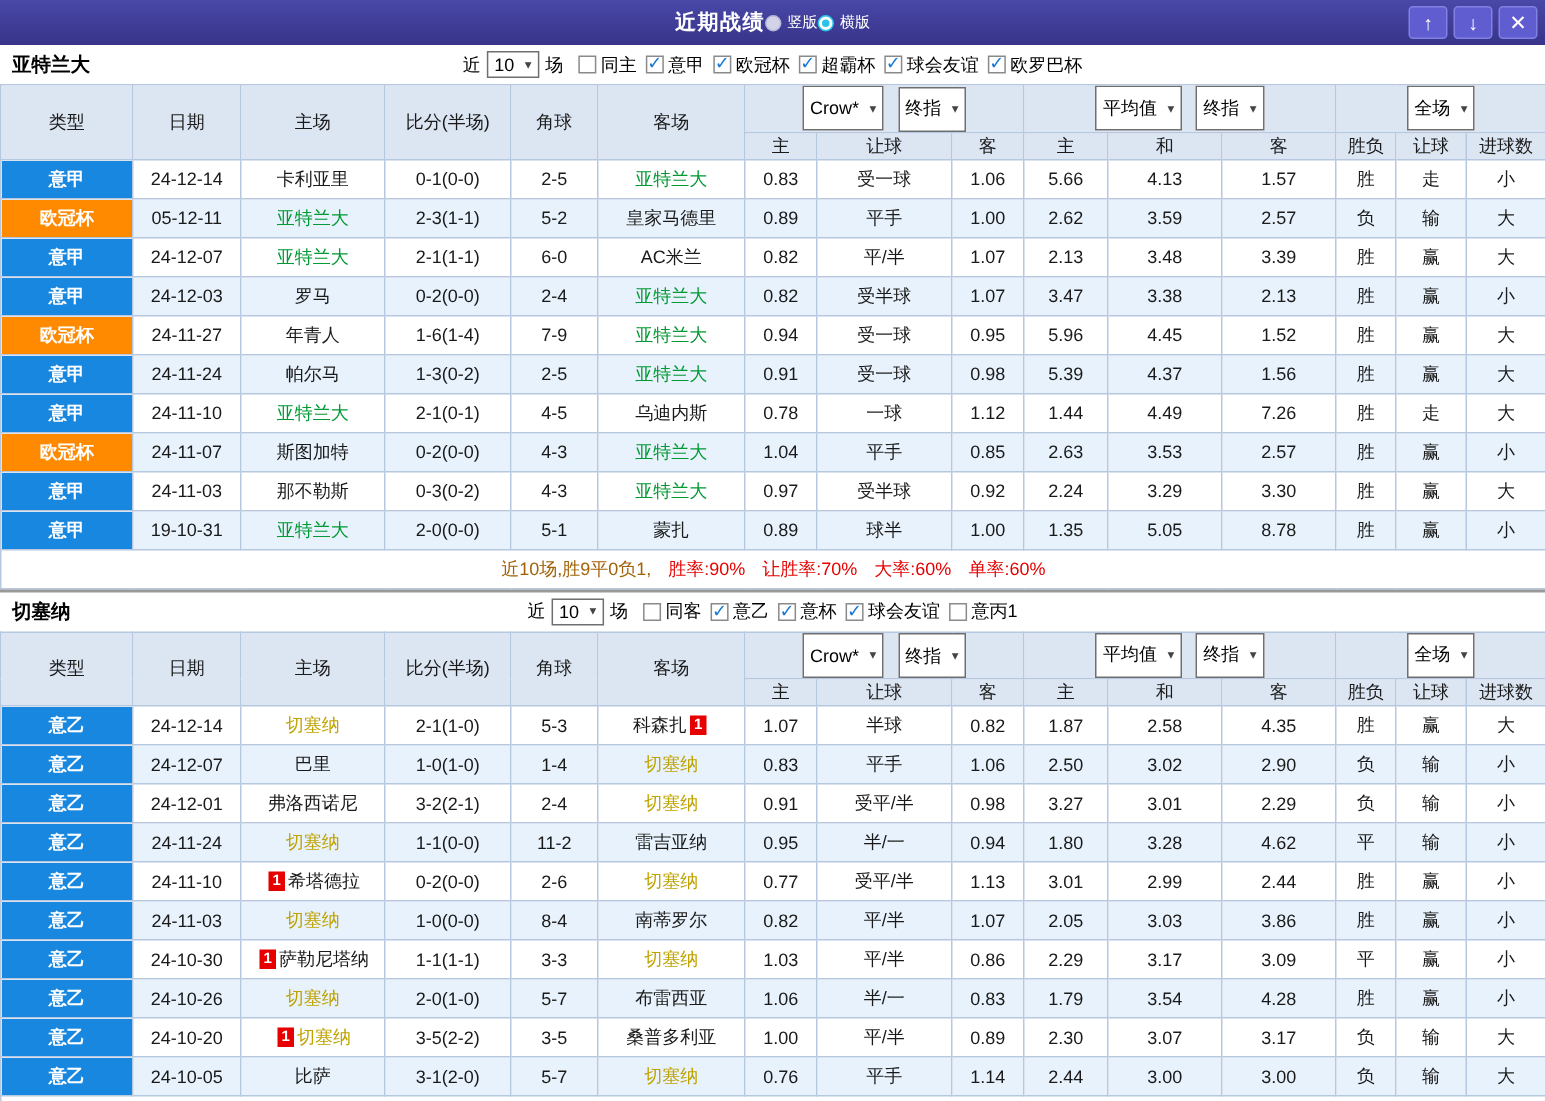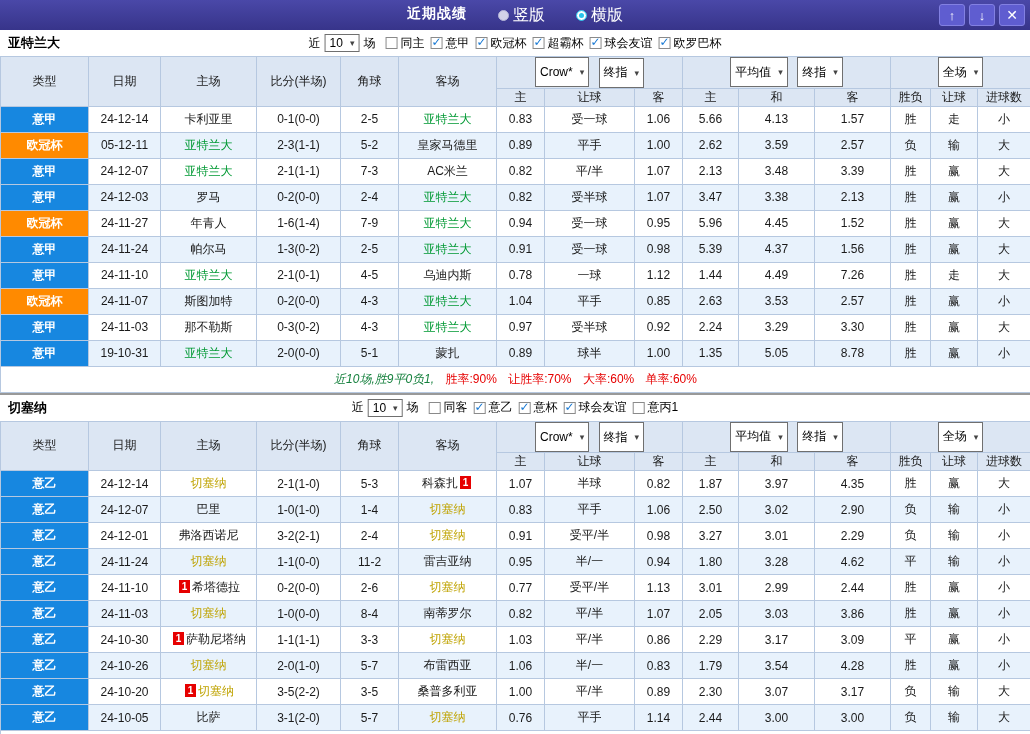--- a/index.html
+++ b/index.html
@@ -11,23 +11,23 @@
   .app { width:1030px; border-bottom:2px solid #9a9a9a; }
 
   
   .topbar {
     height:30px;
     background:linear-gradient(#4a48a8,#37348a);
     position:relative;
     display:flex; align-items:center;
     color:#fff;
   }
-  .topbar-center { margin:0 auto; display:flex; gap:31px; }
+  .topbar-center { margin:0 auto; display:flex; align-items:center; gap:0; }
   .title { font-weight:bold; font-size:14px; letter-spacing:1px; }
-  .radio-item { display:inline-flex; align-items:center; gap:4px; font-size:16px; cursor:pointer; }
+  .radio-item { display:inline-flex; align-items:center; gap:4px; font-size:10px; cursor:pointer; }
   .radio {
     width:11px; height:11px; border-radius:50%;
     background:#d2d2e8; border:1px solid #b5b5d8; display:inline-block;
   }
   .radio.sel {
     background:#fff; border:1px solid #29c3ea;
     box-shadow: inset 0 0 0 2px #fff, inset 0 0 0 6px var(--radio-selected,#29c3ea);
   }
   .topbar-actions { position:absolute; right:5px; top:4px; display:flex; gap:4px; }
   .tb-btn {
@@ -85,21 +85,21 @@
   .c-green { color:var(--draw-green,#009933); }
   .self1 { color:var(--team1-color,#009933); }
   .self2 { color:var(--team2-color,#bfa300); }
   .badge {
     display:inline-block; width:11px; height:13px;
     background:var(--win-red,#e60000); color:#fff;
     font-size:10px; line-height:13px; font-weight:bold;
     margin:0 2px; vertical-align:1px;
   }
   .matches tfoot td { background:#fff; }
-  .sum-prefix { color:#15803d;font-style:italic; }
+  .sum-prefix { color:#a16207; }
   .sum-rate { color:var(--win-red,#e60000); margin-left:8px; }
 </style>
 </head>
 <body>
 
 <div class="app">
 
   <header class="topbar">
     <div class="topbar-center">
       <span class="title">近期战绩</span>
@@ -255,21 +255,21 @@
             <td>2.57</td>
             <td class="c-blue">负</td>
             <td class="c-blue">输</td>
             <td class="c-red">大</td>
           </tr>
           <tr>
             <td class="league lg-blue">意甲</td>
             <td>24-12-07</td>
             <td><span class="self1">亚特兰大</span></td>
             <td class="c-red">2-1(1-1)</td>
-            <td>7-3</td>
+            <td>6-0</td>
             <td><span>AC米兰</span></td>
             <td>0.82</td>
             <td>平/半</td>
             <td>1.07</td>
             <td>2.13</td>
             <td>3.48</td>
             <td>3.39</td>
             <td class="c-red">胜</td>
             <td class="c-red">赢</td>
             <td class="c-red">大</td>
@@ -512,21 +512,21 @@
             <td class="league lg-blue">意乙</td>
             <td>24-12-14</td>
             <td><span class="self2">切塞纳</span></td>
             <td class="c-red">2-1(1-0)</td>
             <td>5-3</td>
             <td><span>科森扎</span><span class="badge">1</span></td>
             <td>1.07</td>
             <td>半球</td>
             <td>0.82</td>
             <td>1.87</td>
-            <td>3.97</td>
+            <td>2.58</td>
             <td>4.35</td>
             <td class="c-red">胜</td>
             <td class="c-red">赢</td>
             <td class="c-red">大</td>
           </tr>
           <tr>
             <td class="league lg-blue">意乙</td>
             <td>24-12-07</td>
             <td><span>巴里</span></td>
             <td class="c-red">1-0(1-0)</td>

